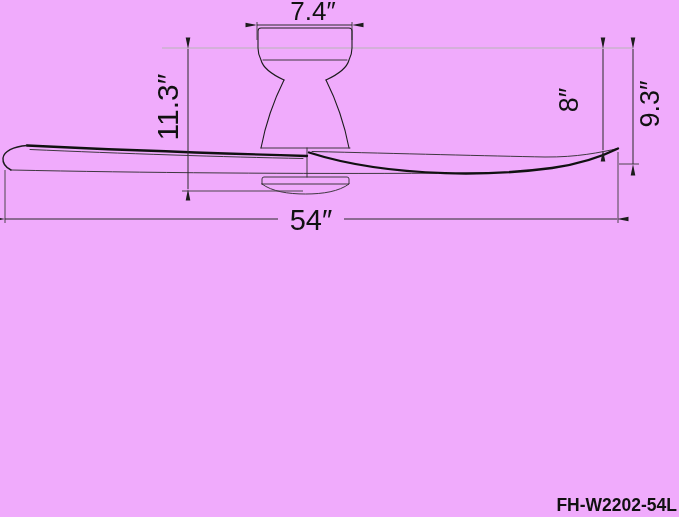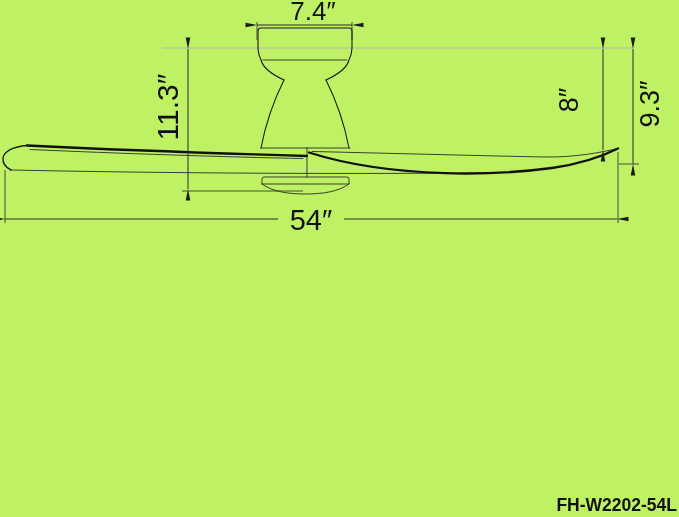--- a/index.html
+++ b/index.html
@@ -4,21 +4,21 @@
 <style>
   html, body {
     margin: 0;
     padding: 0;
     background: #ffffff;
   }
   .stage {
     position: relative;
     width: 679px;
     height: 517px;
-    background: #bef264;
+    background: #f0abfc;
     overflow: hidden;
     font-family: "Liberation Sans", sans-serif;
   }
   svg { display: block; }
   
   .outline      { stroke: #1c1c1c; stroke-width: 1.1; fill: none; stroke-linecap: round; }
   .outline-thin { stroke: #2a2a2a; stroke-width: 0.9; fill: none; stroke-linecap: round; }
   .blade-thick  { stroke: #111111; stroke-width: 2.3; fill: none; stroke-linecap: round; }
   .blade-med    { stroke: #1c1c1c; stroke-width: 1.4; fill: none; stroke-linecap: round; }
   .dim-line     { stroke: #2a2a2a; stroke-width: 1; fill: none; }

